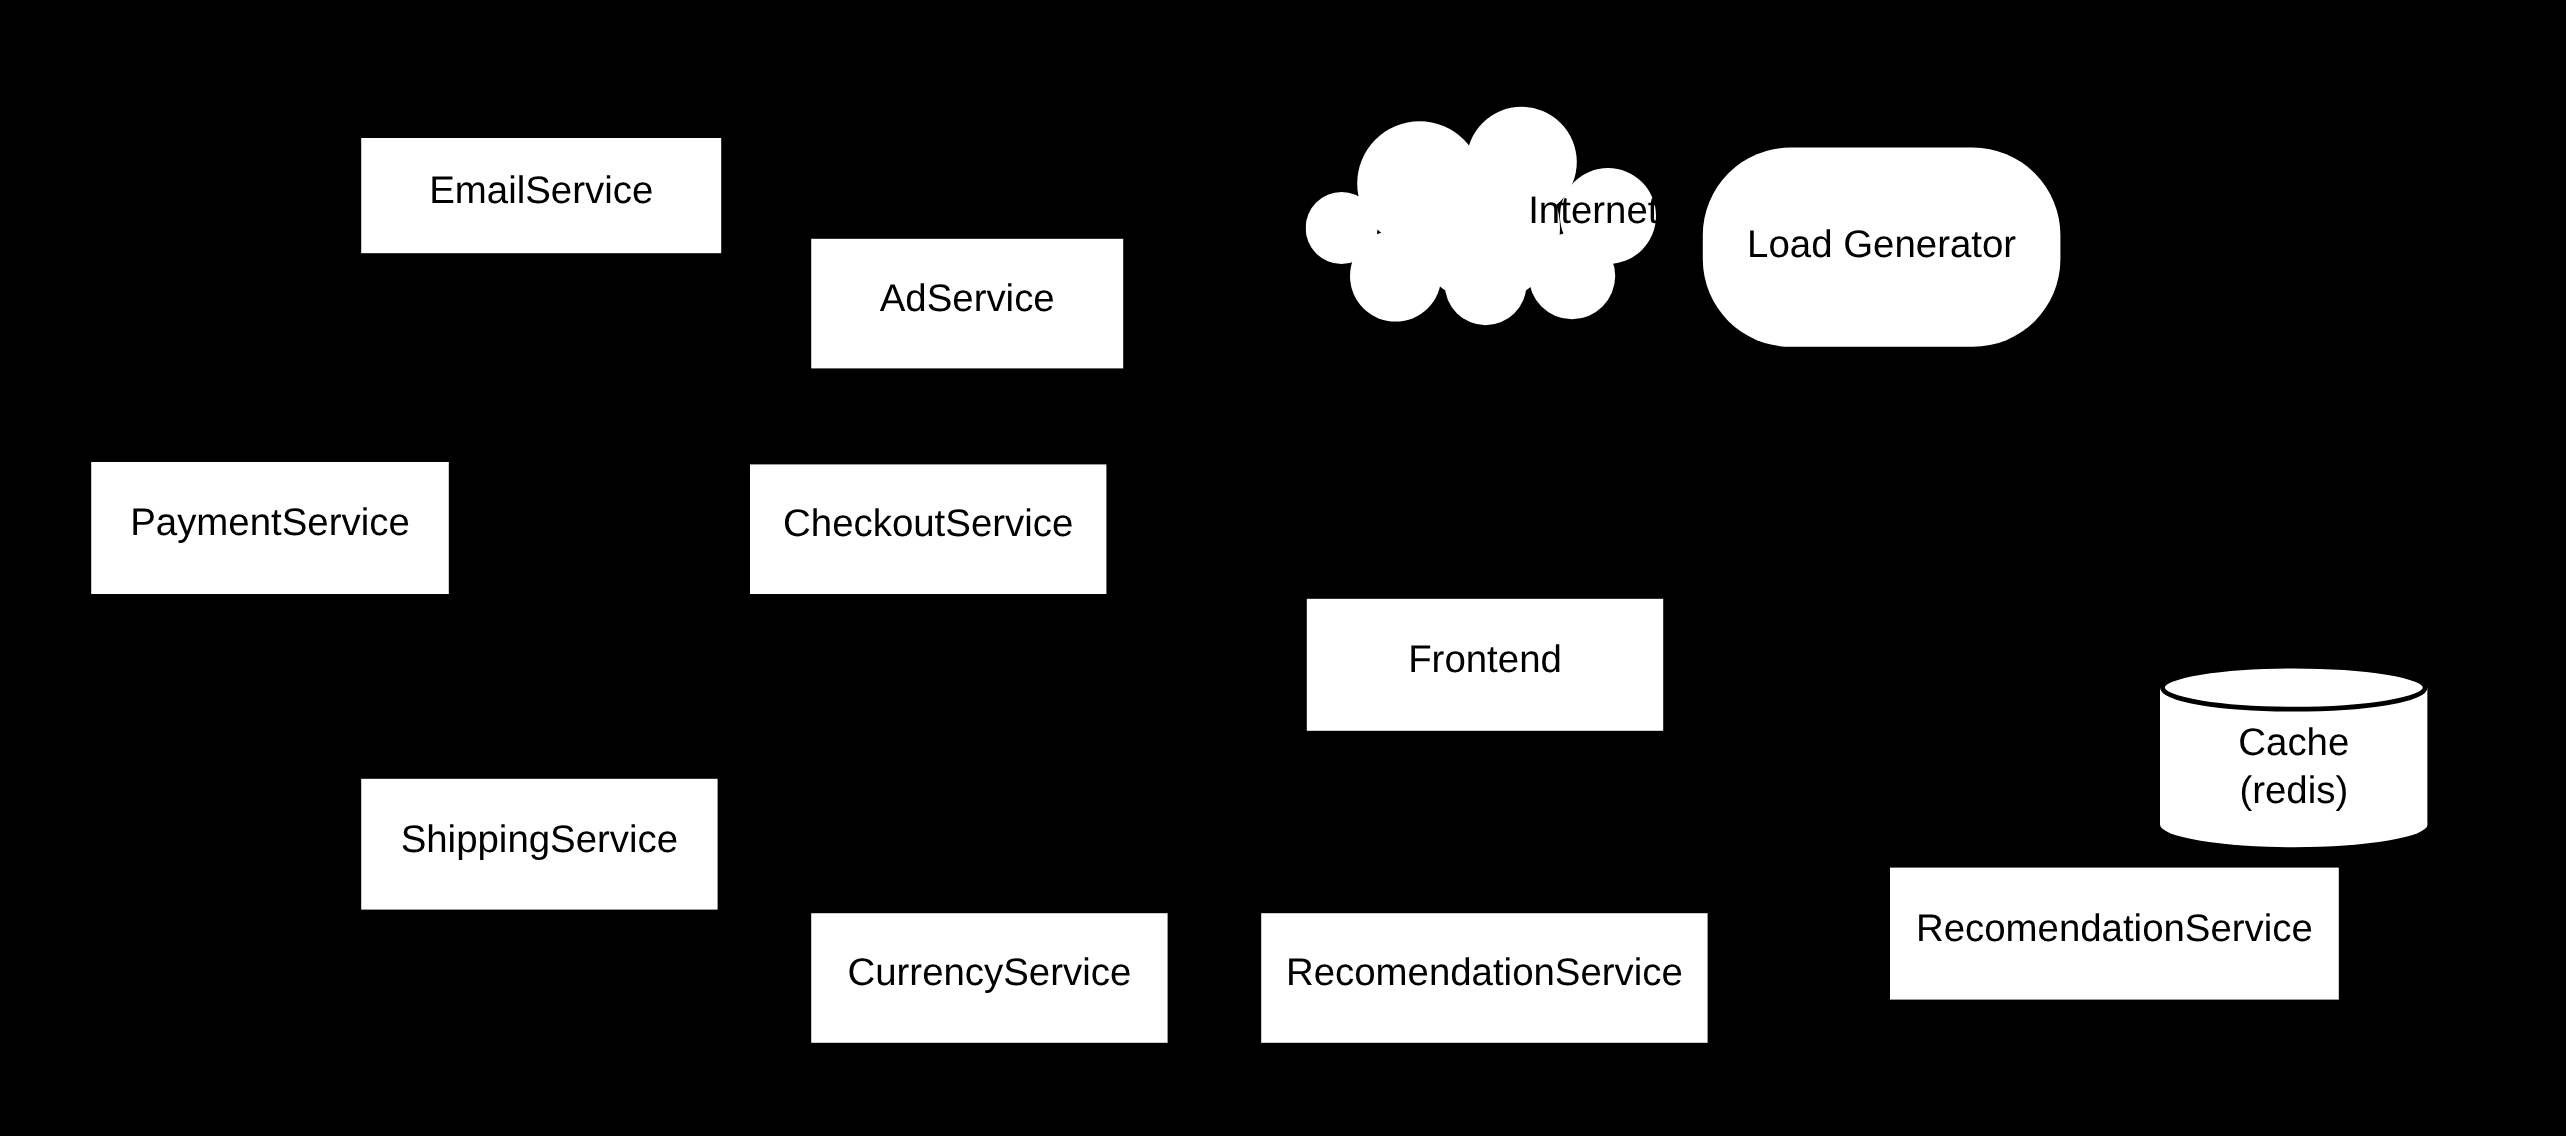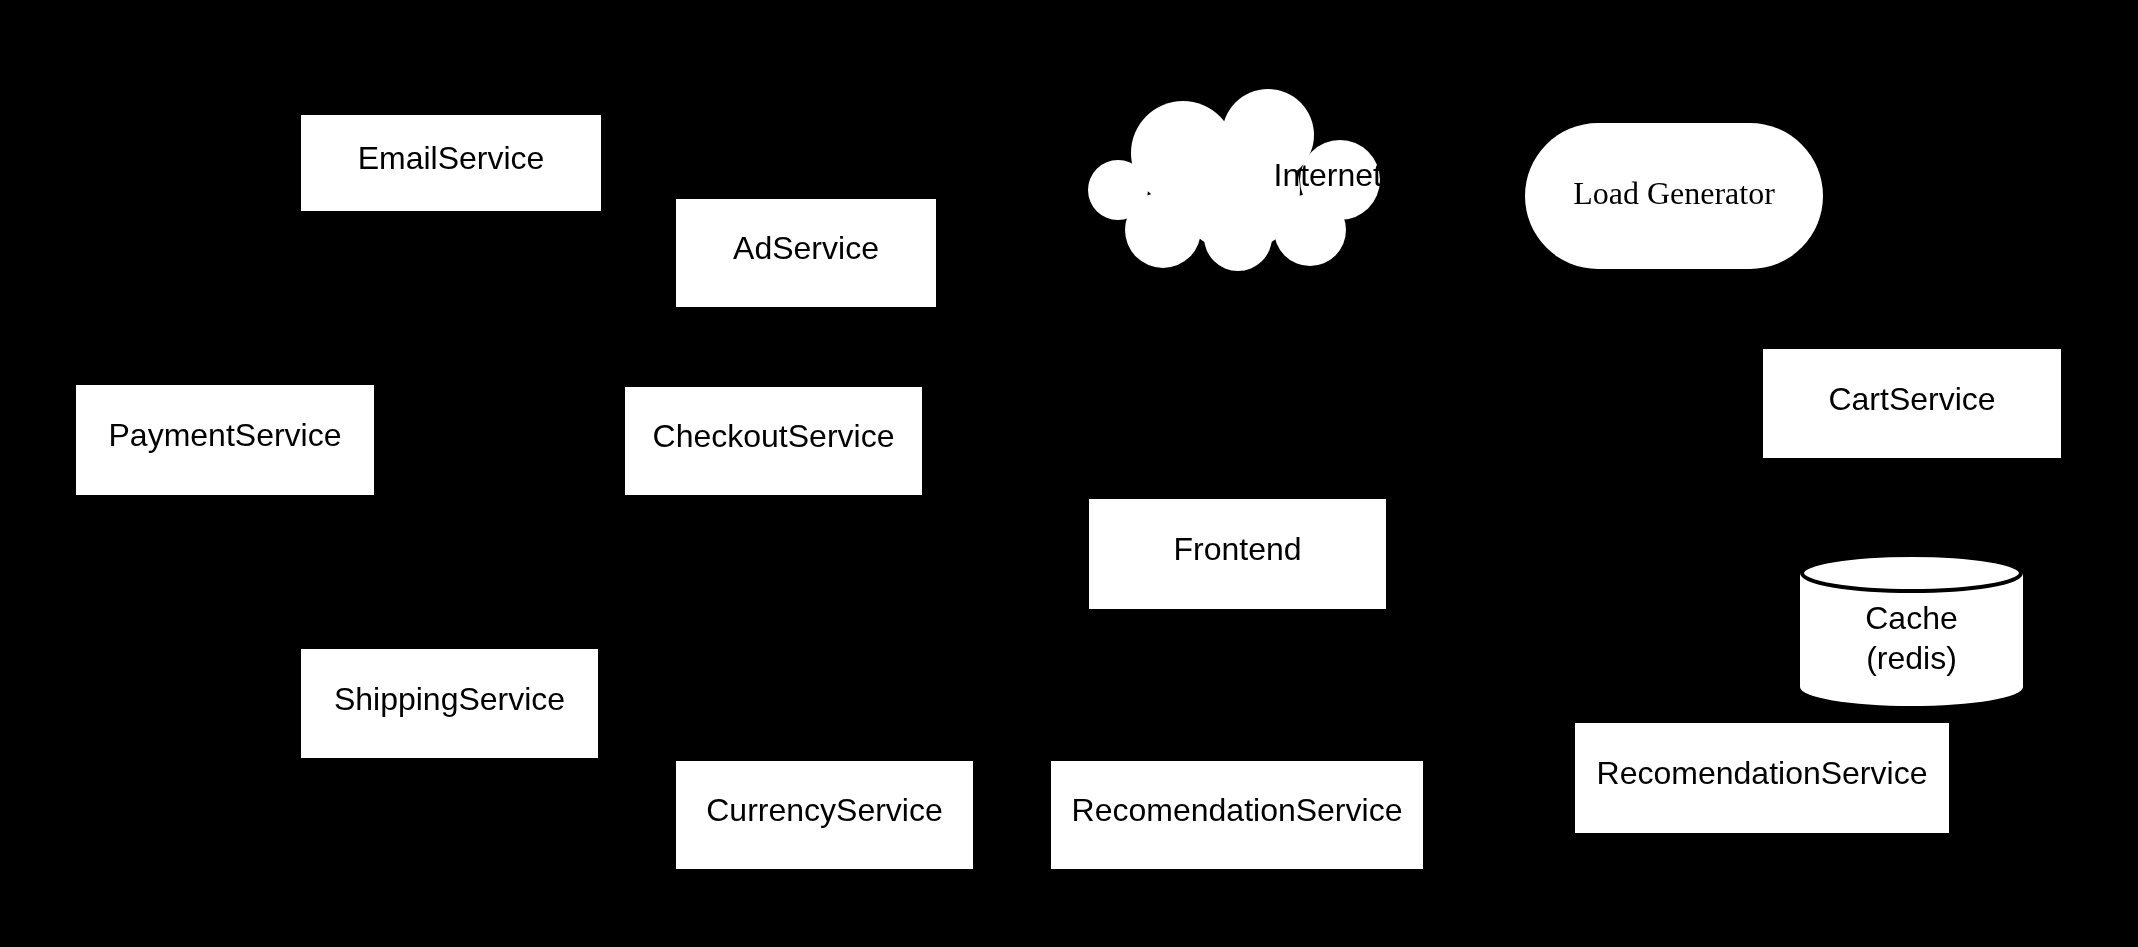--- a/index.html
+++ b/index.html
@@ -56,21 +56,21 @@
     padding-top: 16px;
   }
   .cloud-fill { fill: var(--node-fill, #ffffff); }
   .cyl-fill   { fill: var(--node-fill, #ffffff); }
   .cyl-rim    { fill: var(--node-fill, #ffffff); stroke: #000000; stroke-width: 4; }
 
   
   #n-email        { left:  301px; top: 115px; width: 300px; height: 96px; }
   #n-ad           { left:  676px; top: 199px; width: 260px; height: 108px; }
   #n-internet     { left: 1088px; top:  85px; width: 294px; height: 187px; justify-content: flex-end; }
-  #n-loadgen      { left: 1525px; top: 123px; width: 298px; height: 146px; font-family: Liberation Serif, serif; }
+  #n-loadgen      { left: 1419px; top: 123px; width: 298px; height: 166px; }
   #n-payment      { left:   76px; top: 385px; width: 298px; height: 110px; }
   #n-checkout     { left:  601px; top: 387px; width: 297px; height: 108px; margin-left: 24px; }
   #n-cart         { left: 1763px; top: 349px; width: 298px; height: 109px; }
   #n-frontend     { left: 1089px; top: 499px; width: 297px; height: 110px; }
   #n-cache        { left: 1800px; top: 553px; width: 223px; height: 154px; }
   #n-shipping     { left:  301px; top: 649px; width: 297px; height: 109px; text-align: center; }
   #n-currency     { left:  676px; top: 761px; width: 297px; height: 108px; }
   #n-productcat   { left: 1051px; top: 761px; width: 372px; height: 108px; }
   #n-recomend     { left: 1575px; top: 723px; width: 374px; height: 110px; }
 </style>
@@ -106,23 +106,20 @@
   </div>
 
   <div class="node rect" id="n-payment">
     <span class="shape-label">PaymentService</span>
   </div>
 
   <div class="node rect" id="n-checkout">
     <span class="shape-label">CheckoutService</span>
   </div>
 
-  <div class="node rect" id="n-cart">
-    <span class="shape-label">CartService</span>
-  </div>
 
   <div class="node rect" id="n-frontend">
     <span class="shape-label">Frontend</span>
   </div>
 
   <div class="node cylinder" id="n-cache">
     <svg class="shape-svg" viewBox="0 0 223 154" aria-hidden="true">
       <rect class="cyl-fill" x="0" y="20" width="223" height="114"></rect>
       <ellipse class="cyl-fill" cx="111.5" cy="134" rx="111.5" ry="19"></ellipse>
       <ellipse class="cyl-rim" cx="111.5" cy="20" rx="109.5" ry="18"></ellipse>

